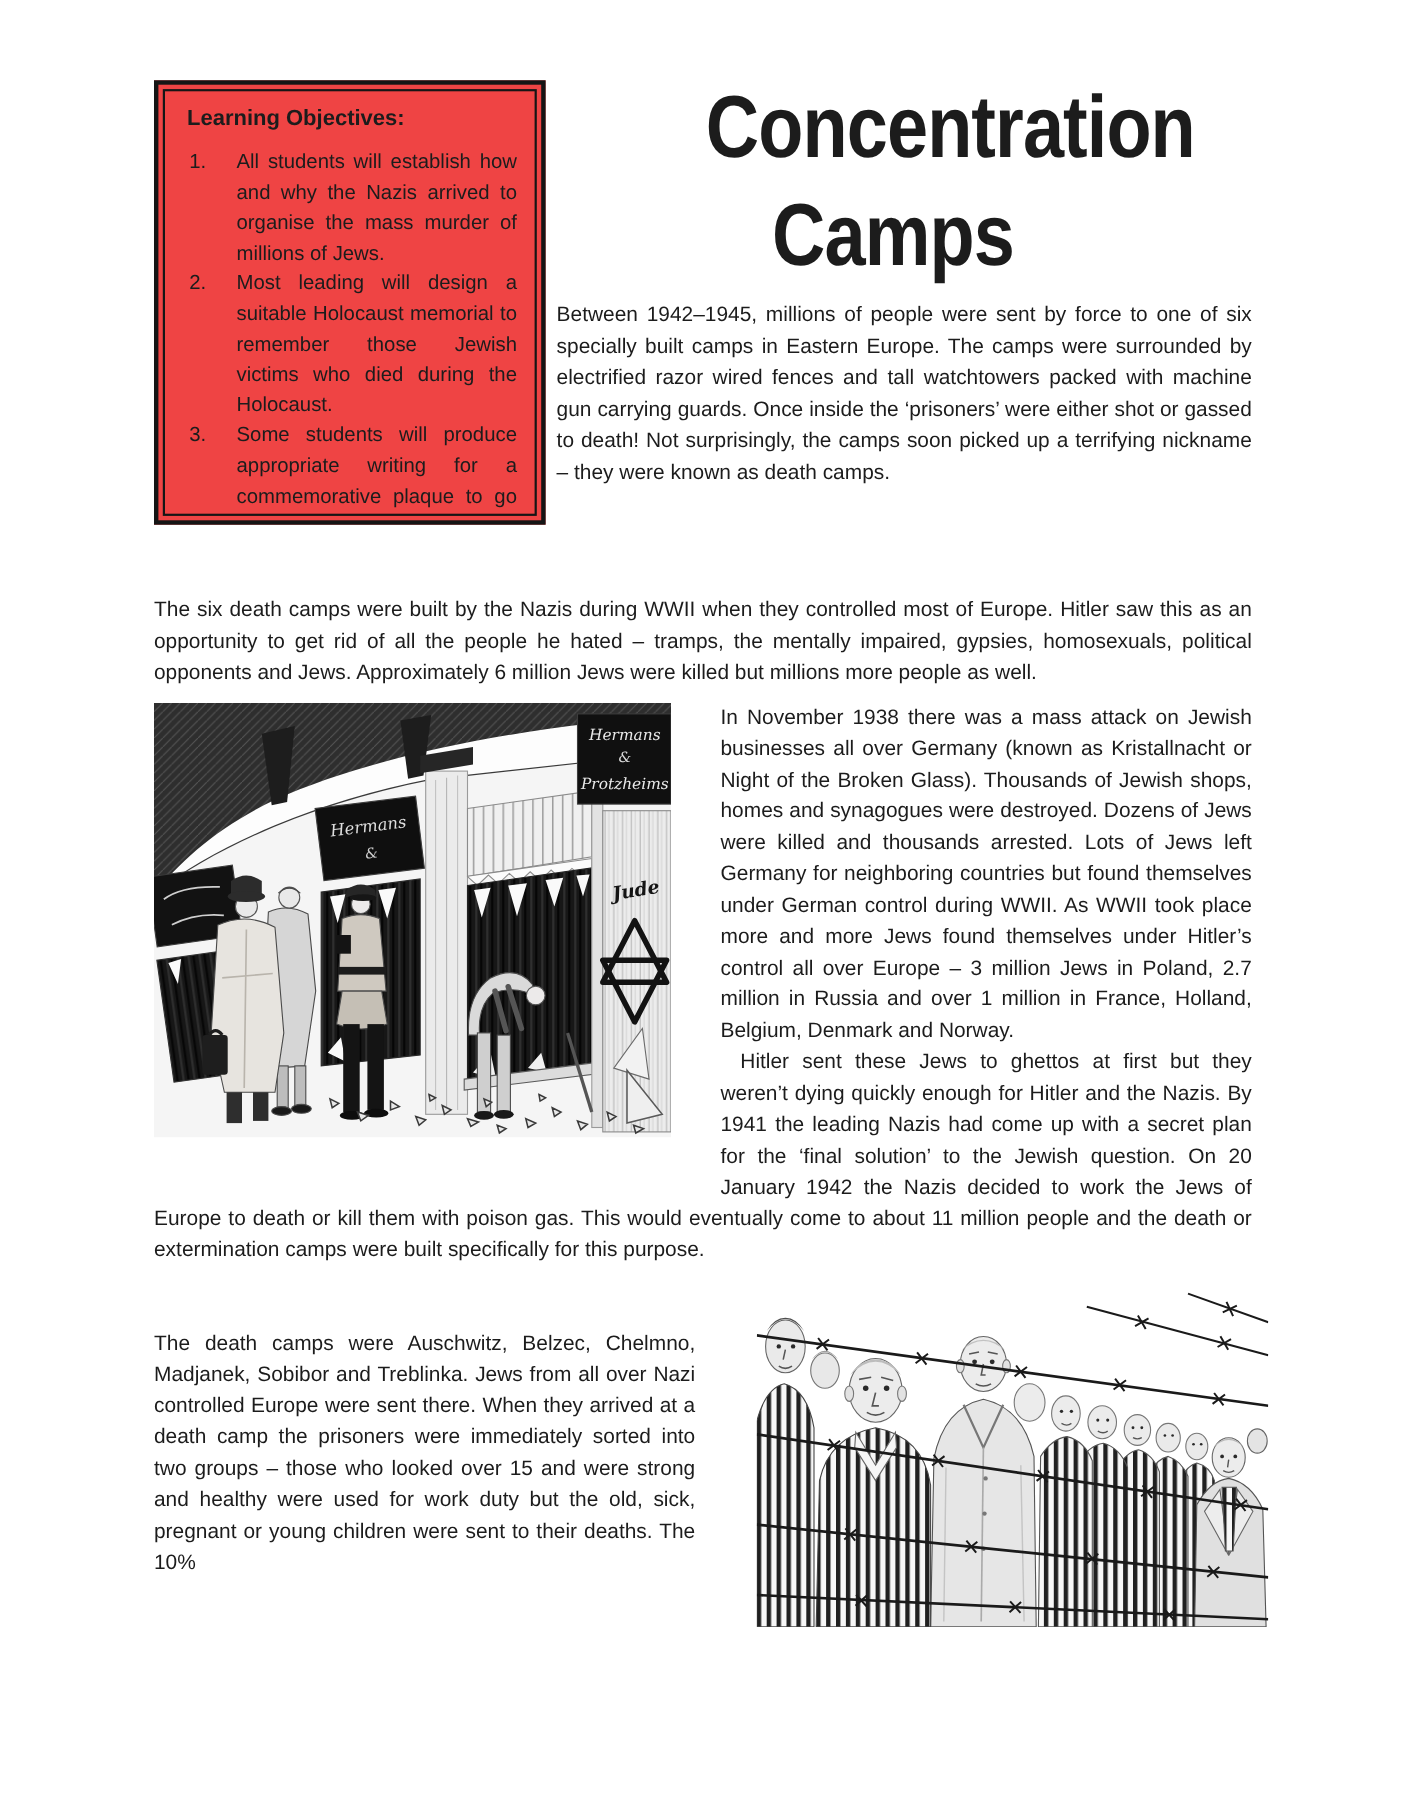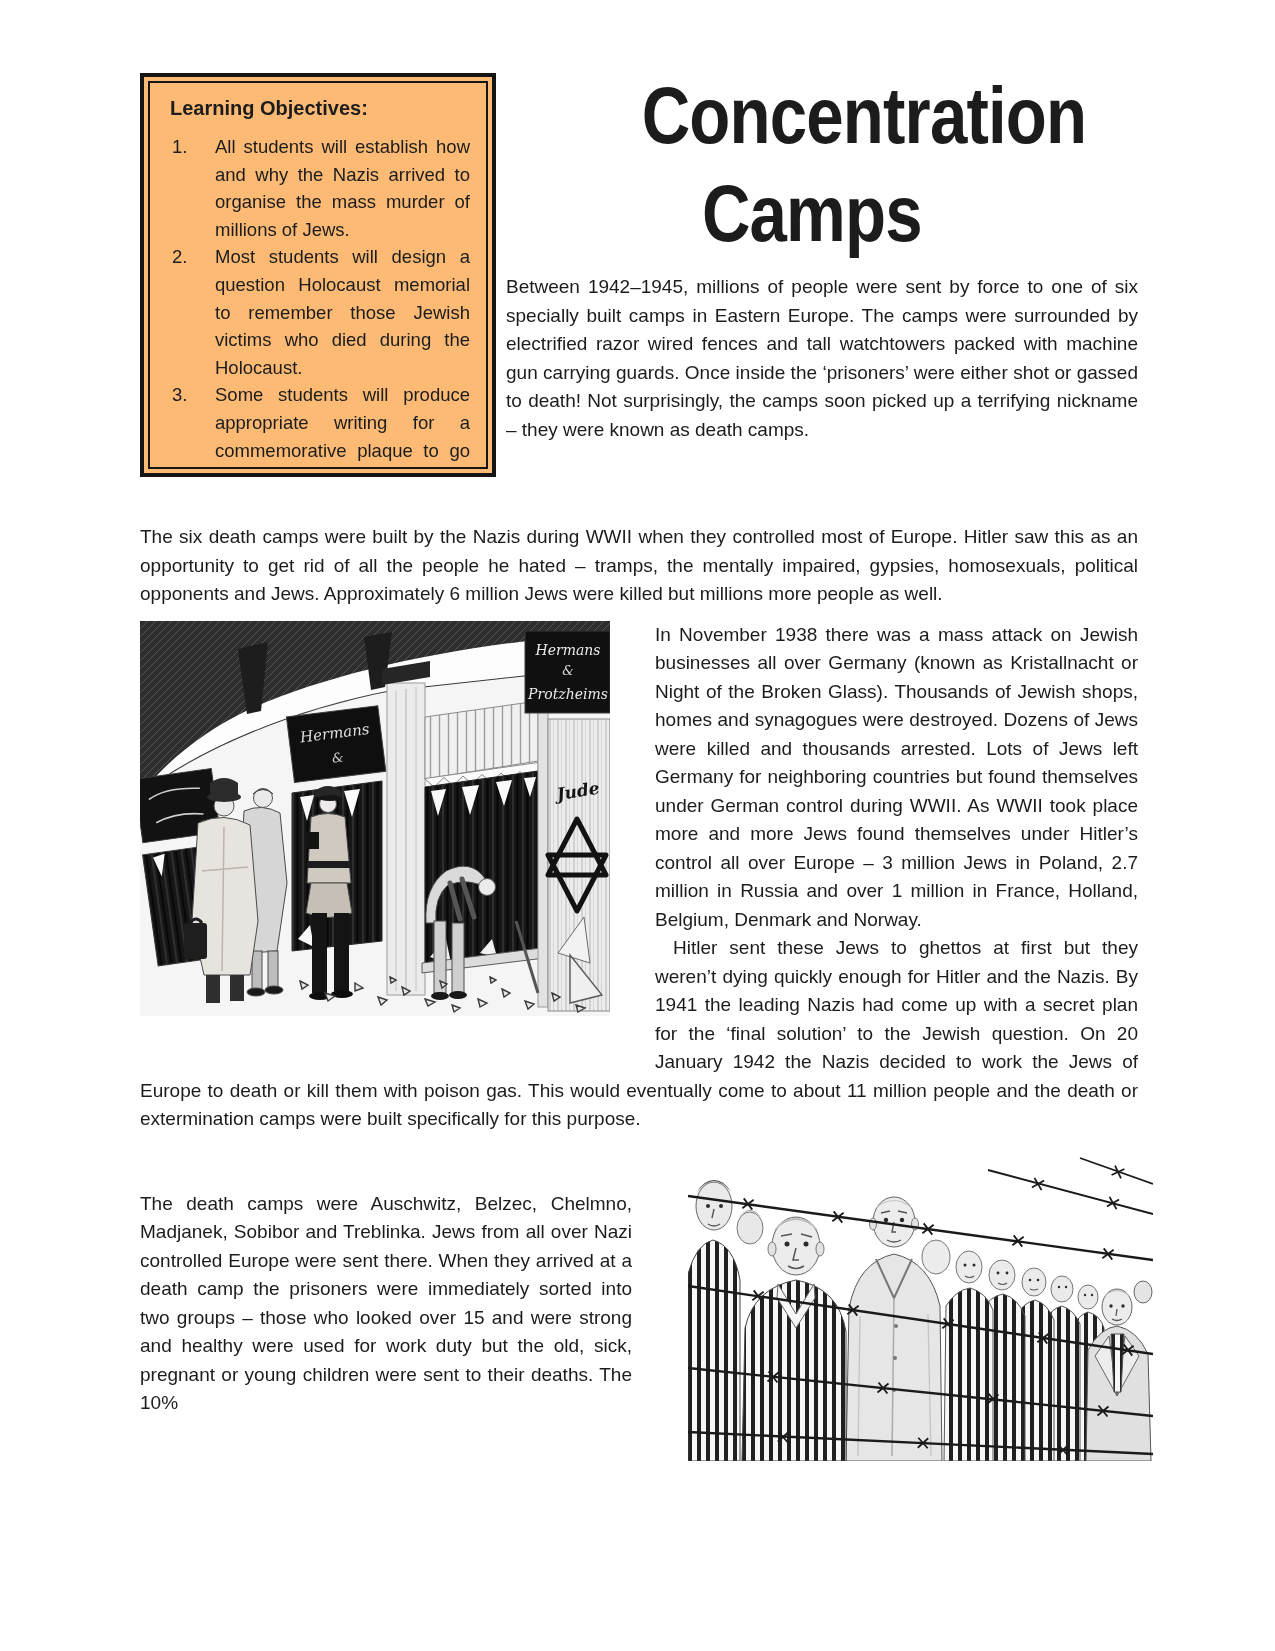--- a/index.html
+++ b/index.html
@@ -11,21 +11,21 @@
     box-sizing:border-box;
     padding:73px 137px 0 140px;
     font-family:"Liberation Sans",sans-serif;
     color:#1c1c1c;
     overflow:hidden;
   }
   .header-row{display:flex;gap:10px;}
   
   .objectives-box{
     flex:none;width:356px;height:404px;box-sizing:border-box;
-    border:4px solid #151515;padding:4px;background:#fdba74;
+    border:4px solid #151515;padding:4px;background:#ef4444;
   }
   .objectives-inner{
     border:2px solid #151515;height:100%;box-sizing:border-box;
     padding:12px 16px 6px 20px;overflow:hidden;
   }
   .objectives-heading{
     margin:0 0 12px 0;font-size:20px;font-weight:bold;line-height:26px;
   }
   .objectives-list{margin:0;padding:0;list-style:none;}
   .objective-item{display:flex;font-size:18.5px;line-height:27.6px;}
@@ -35,21 +35,21 @@
   .header-right{flex:1;min-width:0;}
   .doc-title{margin:-6px 0 0 0;font-weight:bold;}
   .title-line{display:block;text-align:center;font-size:80px;line-height:98px;white-space:nowrap;}
   .title-line .cond{display:inline-block;transform:scaleX(0.84);transform-origin:100% 55%;letter-spacing:-1px;}
   .title-line-2{padding-right:62px;}
   
   .para{
     margin:0;text-align:justify;font-size:19px;line-height:28.5px;
   }
   .intro-para{margin-top:10px;}
-  .six-camps-para{margin-top:46px;}
+  .six-camps-para{margin-top:64px;}
   .mid-section{margin-top:12px;}
   .mid-section::after{content:"";display:block;clear:both;}
   .kristallnacht-fig{
     float:left;width:470px;height:452px;margin-right:45px;
   }
   .ghettos-para{text-indent:18px;}
   .bottom-section{display:flex;margin-top:22px;}
   .death-para{flex:none;width:492px;margin-top:34px;}
   .prisoners-fig{flex:none;width:465px;height:305px;margin-left:56px;}
   svg text{font-family:"DejaVu Serif",serif;}
@@ -64,21 +64,21 @@
     <div class="objectives-box">
       <div class="objectives-inner">
         <h2 class="objectives-heading">Learning Objectives:</h2>
         <ol class="objectives-list">
           <li class="objective-item">
             <span class="obj-num">1.</span>
             <span class="obj-text">All students will establish how and why the Nazis arrived to organise the mass murder of millions of Jews.</span>
           </li>
           <li class="objective-item">
             <span class="obj-num">2.</span>
-            <span class="obj-text">Most students will design a question Holocaust memorial to remember those Jewish victims who died during the Holocaust.</span>
+            <span class="obj-text">Most leading will design a suitable Holocaust memorial to remember those Jewish victims who died during the Holocaust.</span>
           </li>
           <li class="objective-item">
             <span class="obj-num">3.</span>
             <span class="obj-text">Some students will produce appropriate writing for a commemorative plaque to go on the memorial.</span>
           </li>
         </ol>
       </div>
     </div>
 
     <div class="header-right">

